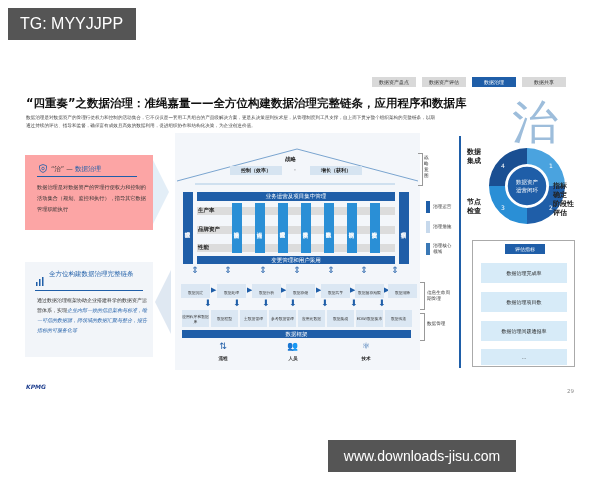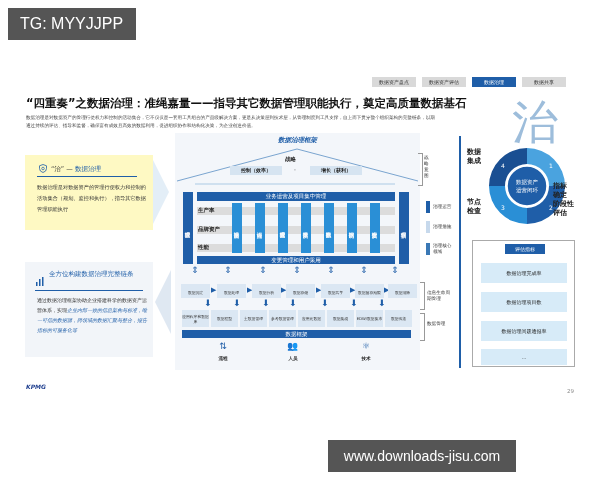--- a/index.html
+++ b/index.html
@@ -7,21 +7,21 @@
   .watermark-top { position: absolute; left: 8px; top: 8px; width: 128px; height: 32px; background: #555555; color: #fff; font-family: "Liberation Sans", sans-serif; font-size: 16px; line-height: 32px; padding-left: 12px; }
   .watermark-bottom { position: absolute; left: 328px; top: 440px; width: 188px; height: 32px; background: #555555; color: #fff; font-family: "Liberation Sans", sans-serif; font-size: 14px; line-height: 32px; text-align: center; }
   .tabs { position: absolute; left: 372px; top: 77px; display: flex; gap: 6px; }
   .tab { width: 44px; height: 10px; background: #d9d9d9; font-size: 5px; color: #333; text-align: center; line-height: 10px; }
   .tab.active { background: #1f5ea8; color: #fff; }
   .title { position: absolute; left: 26px; top: 96px; font-size: 11.5px; font-weight: bold; color: #111; white-space: nowrap; }
   .intro { position: absolute; left: 26px; top: 114px; width: 410px; font-size: 4.6px; color: #444; line-height: 8px; }
   .big-char { position: absolute; left: 512px; top: 92px; font-size: 46px; color: #9dbddb; font-family: "DejaVu Sans", sans-serif; }
 
   
-  .lbox1 { position: absolute; left: 25px; top: 155px; width: 128px; height: 75px; background: #fef9c3; }
+  .lbox1 { position: absolute; left: 25px; top: 155px; width: 128px; height: 75px; background: #fca5a5; }
   .lbox1-title { position: absolute; left: 14px; top: 10px; font-size: 6.5px; color: #1f5ea8; }
   .lbox1-title .dark { color: #333; }
   .lbox1-line { position: absolute; left: 12px; top: 21px; width: 100px; height: 1px; background: #1f5ea8; }
   .lbox1-body { position: absolute; left: 12px; top: 27px; width: 110px; font-size: 5.2px; line-height: 11px; color: #333; }
   .shield { position: absolute; left: 14px; top: 9px; }
   .arrow-r { position: absolute; left: 153px; top: 160px; width: 0; height: 0; border-top: 32px solid transparent; border-bottom: 32px solid transparent; border-left: 16px solid #e3eef7; }
   .lbox2 { position: absolute; left: 25px; top: 262px; width: 128px; height: 95px; background: #f2f5f9; }
   .lbox2-title { position: absolute; left: 24px; top: 8px; width: 96px; font-size: 6.5px; line-height: 9px; color: #1f5ea8; }
   .lbox2-line { position: absolute; left: 10px; top: 28px; width: 108px; height: 1px; background: #1f5ea8; }
   .lbox2-body { position: absolute; left: 12px; top: 33px; width: 112px; font-size: 5px; line-height: 10px; color: #333; }
@@ -79,21 +79,21 @@
 
 <div class="watermark-top">TG: MYYJJPP</div>
 
 <div class="tabs">
   <div class="tab">数据资产盘点</div>
   <div class="tab">数据资产评估</div>
   <div class="tab active">数据治理</div>
   <div class="tab">数据共享</div>
 </div>
 
-<div class="title">“四重奏”之数据治理：准绳嘉量——指导其它数据管理职能执行，奠定高质量数据基石</div>
+<div class="title">“四重奏”之数据治理：准绳嘉量——全方位构建数据治理完整链条，应用程序和数据库</div>
 <div class="intro">数据治理是对数据资产的管理行使权力和控制的活动集合，它不仅仅是一套用工具组合的产品级解决方案，更是从决策层到技术层，从管理制度到工具支撑，自上而下贯穿整个组织架构的完整链条，以期通过持续的评估、指导和监督，确保富有成效且高效的数据利用，促进组织协作和结构化决策，为企业创造价值。</div>
 <div class="big-char">治</div>
 
 <div class="lbox1">
   <svg class="shield" width="8" height="9" viewBox="0 0 8 9">
     <path d="M4 0.5 L7.5 1.8 L7.5 4.5 Q7.5 7.5 4 8.5 Q0.5 7.5 0.5 4.5 L0.5 1.8 Z" fill="none" stroke="#1f5ea8" stroke-width="0.8"></path>
     <circle cx="4" cy="4.5" r="1.3" fill="none" stroke="#1f5ea8" stroke-width="0.7"></circle>
   </svg>
   <div class="lbox1-title" style="left:26px;">
     <span class="dark">“治” — </span><span>数据治理</span>
@@ -111,21 +111,20 @@
   </svg>
   <div class="lbox2-title">全方位构建数据治理完整链条</div>
   <div class="lbox2-line"></div>
   <div class="lbox2-body">
     <span>通过数据治理框架协助企业搭建科学的数据资产运营体系，实现</span><i>企业内部一致的信息架构与标准，唯一可信的数据源，跨领域的数据汇聚与整合，报告指标的可服务化等</i>
   </div>
 </div>
 <div class="arrow-l"></div>
 
 <div class="fw">
-  <div class="fw-title">数据治理框架</div>
   <svg class="roof" width="245" height="40">
     <polyline points="2,38 122,6 243,38" fill="none" stroke="#5a8fc4" stroke-width="0.8"></polyline>
   </svg>
   <div class="strategy">战略</div>
   <div class="ctrl">控制（效率）</div>
   <div class="dot">·</div>
   <div class="grow">增长（获利）</div>
   <div class="sepline"></div>
 
   <div class="bizbar">业务运营及项目集中管理</div>

